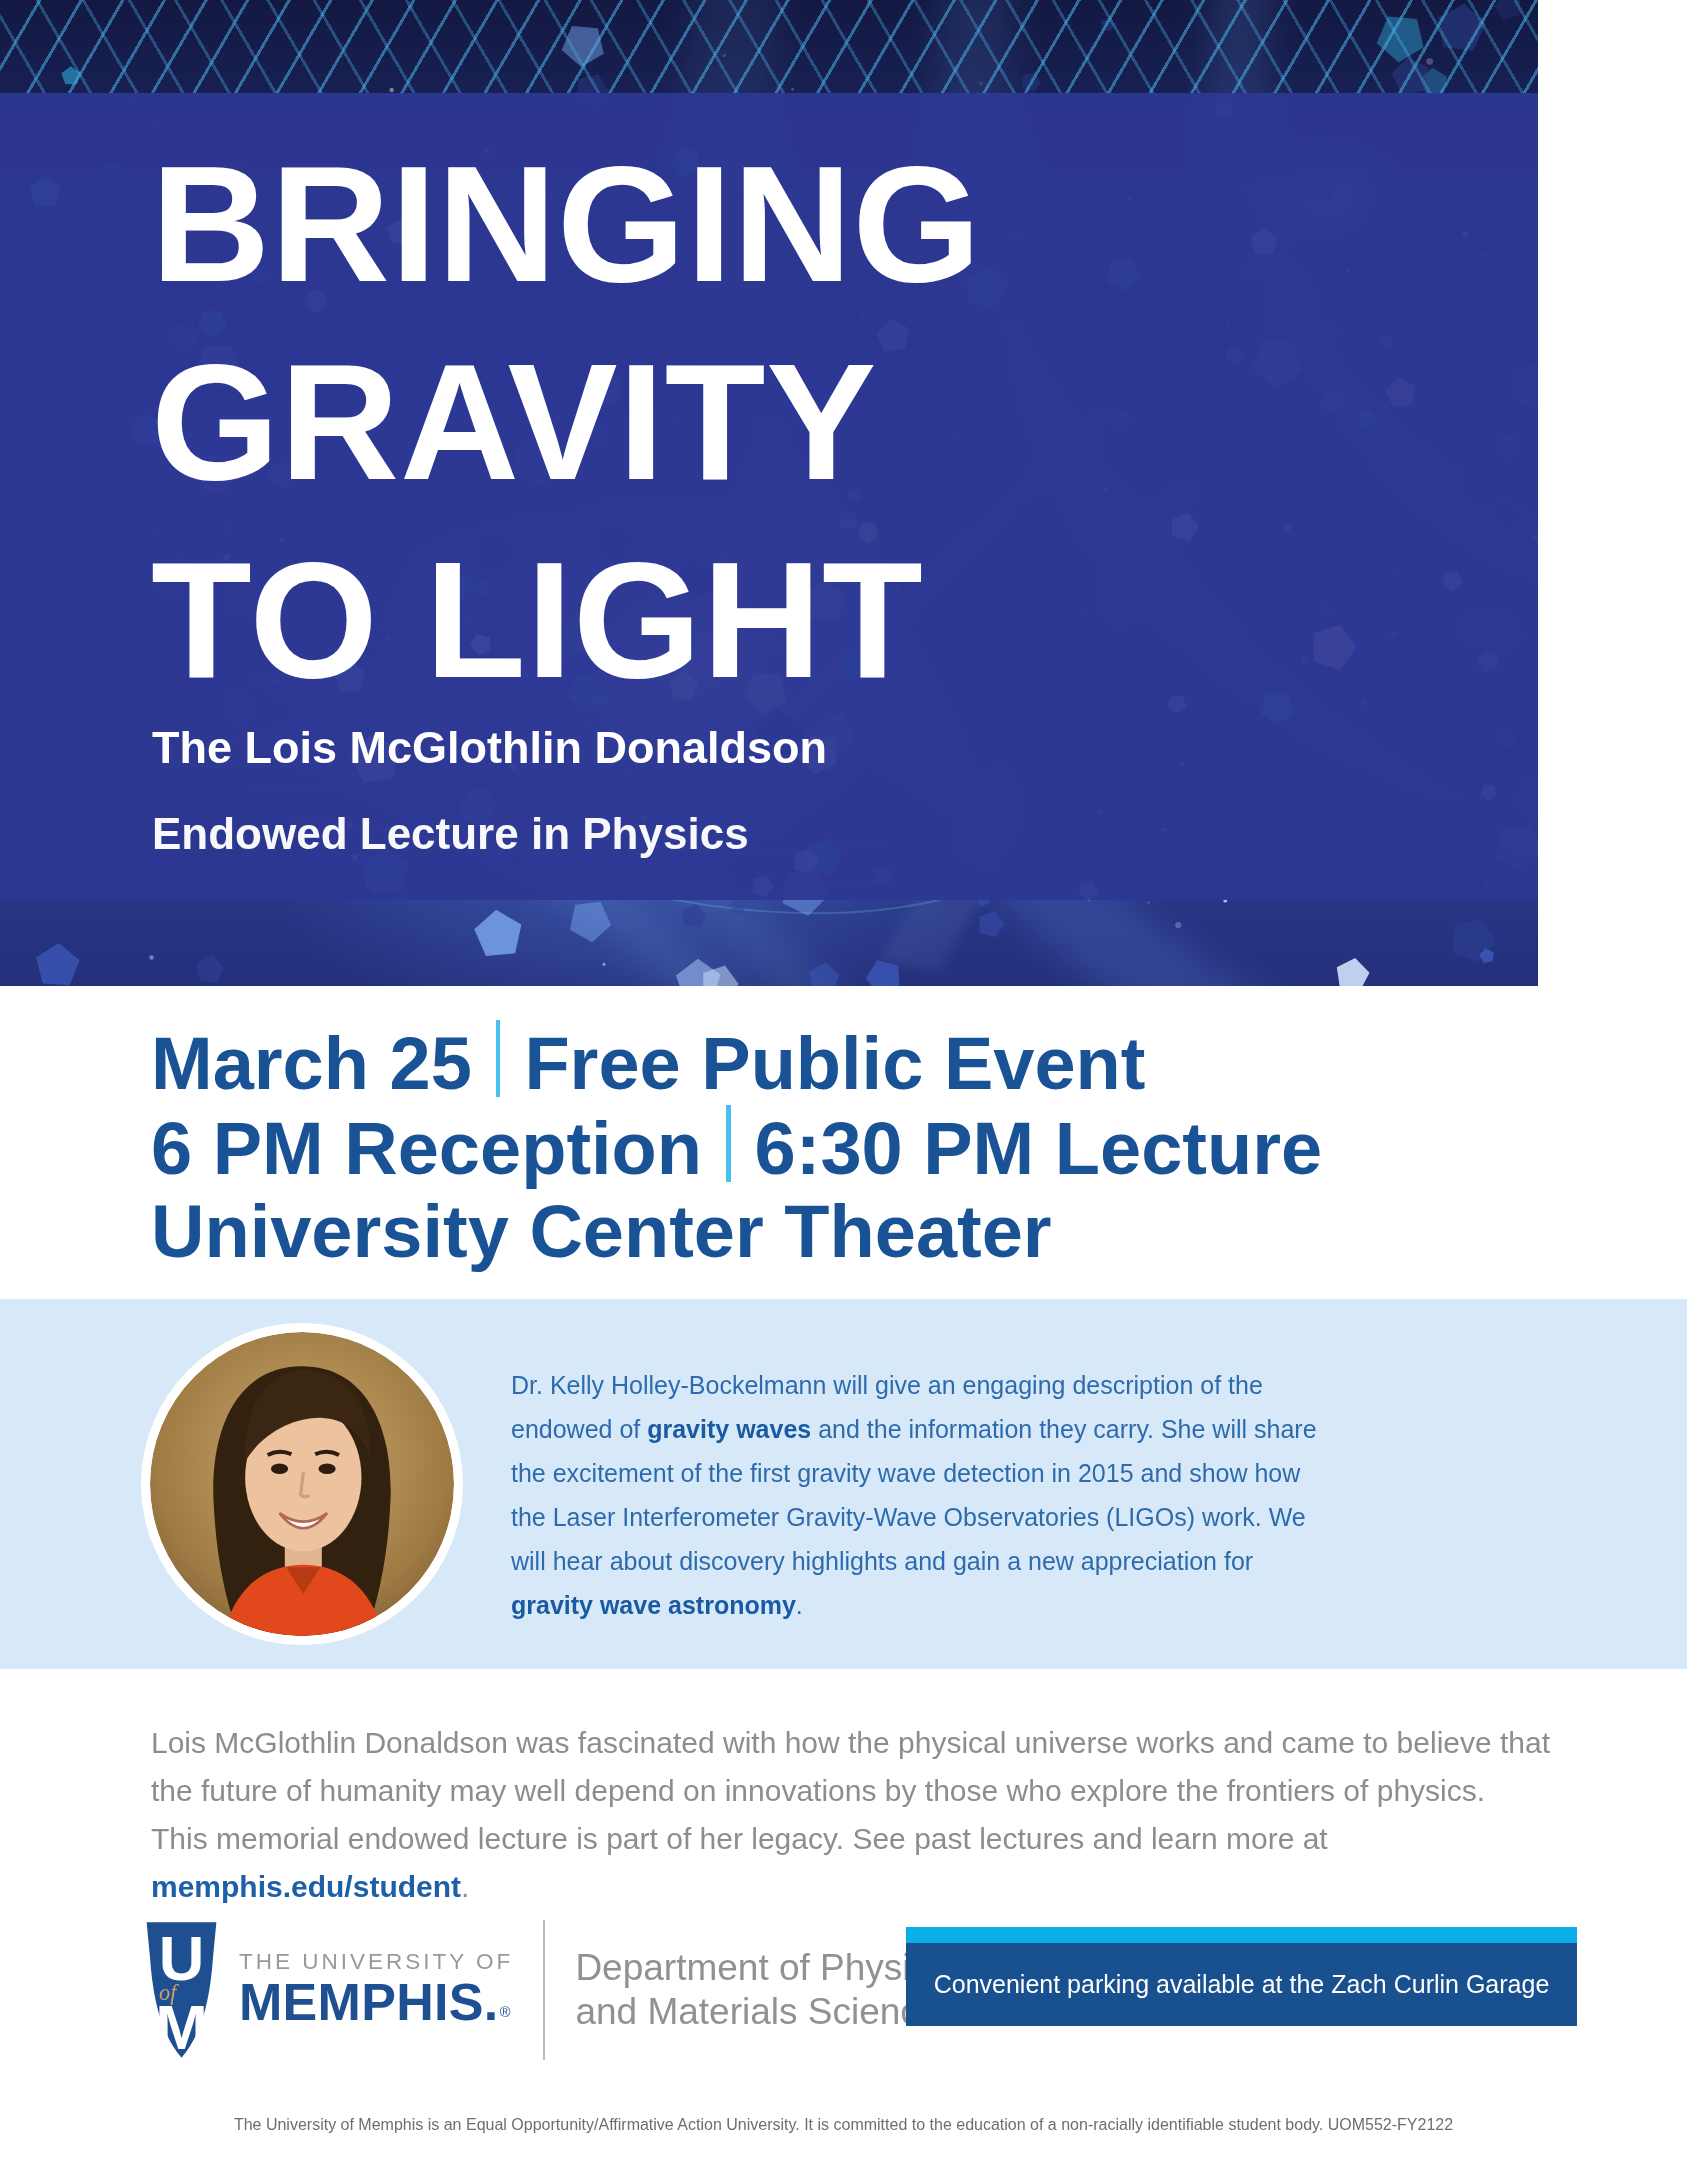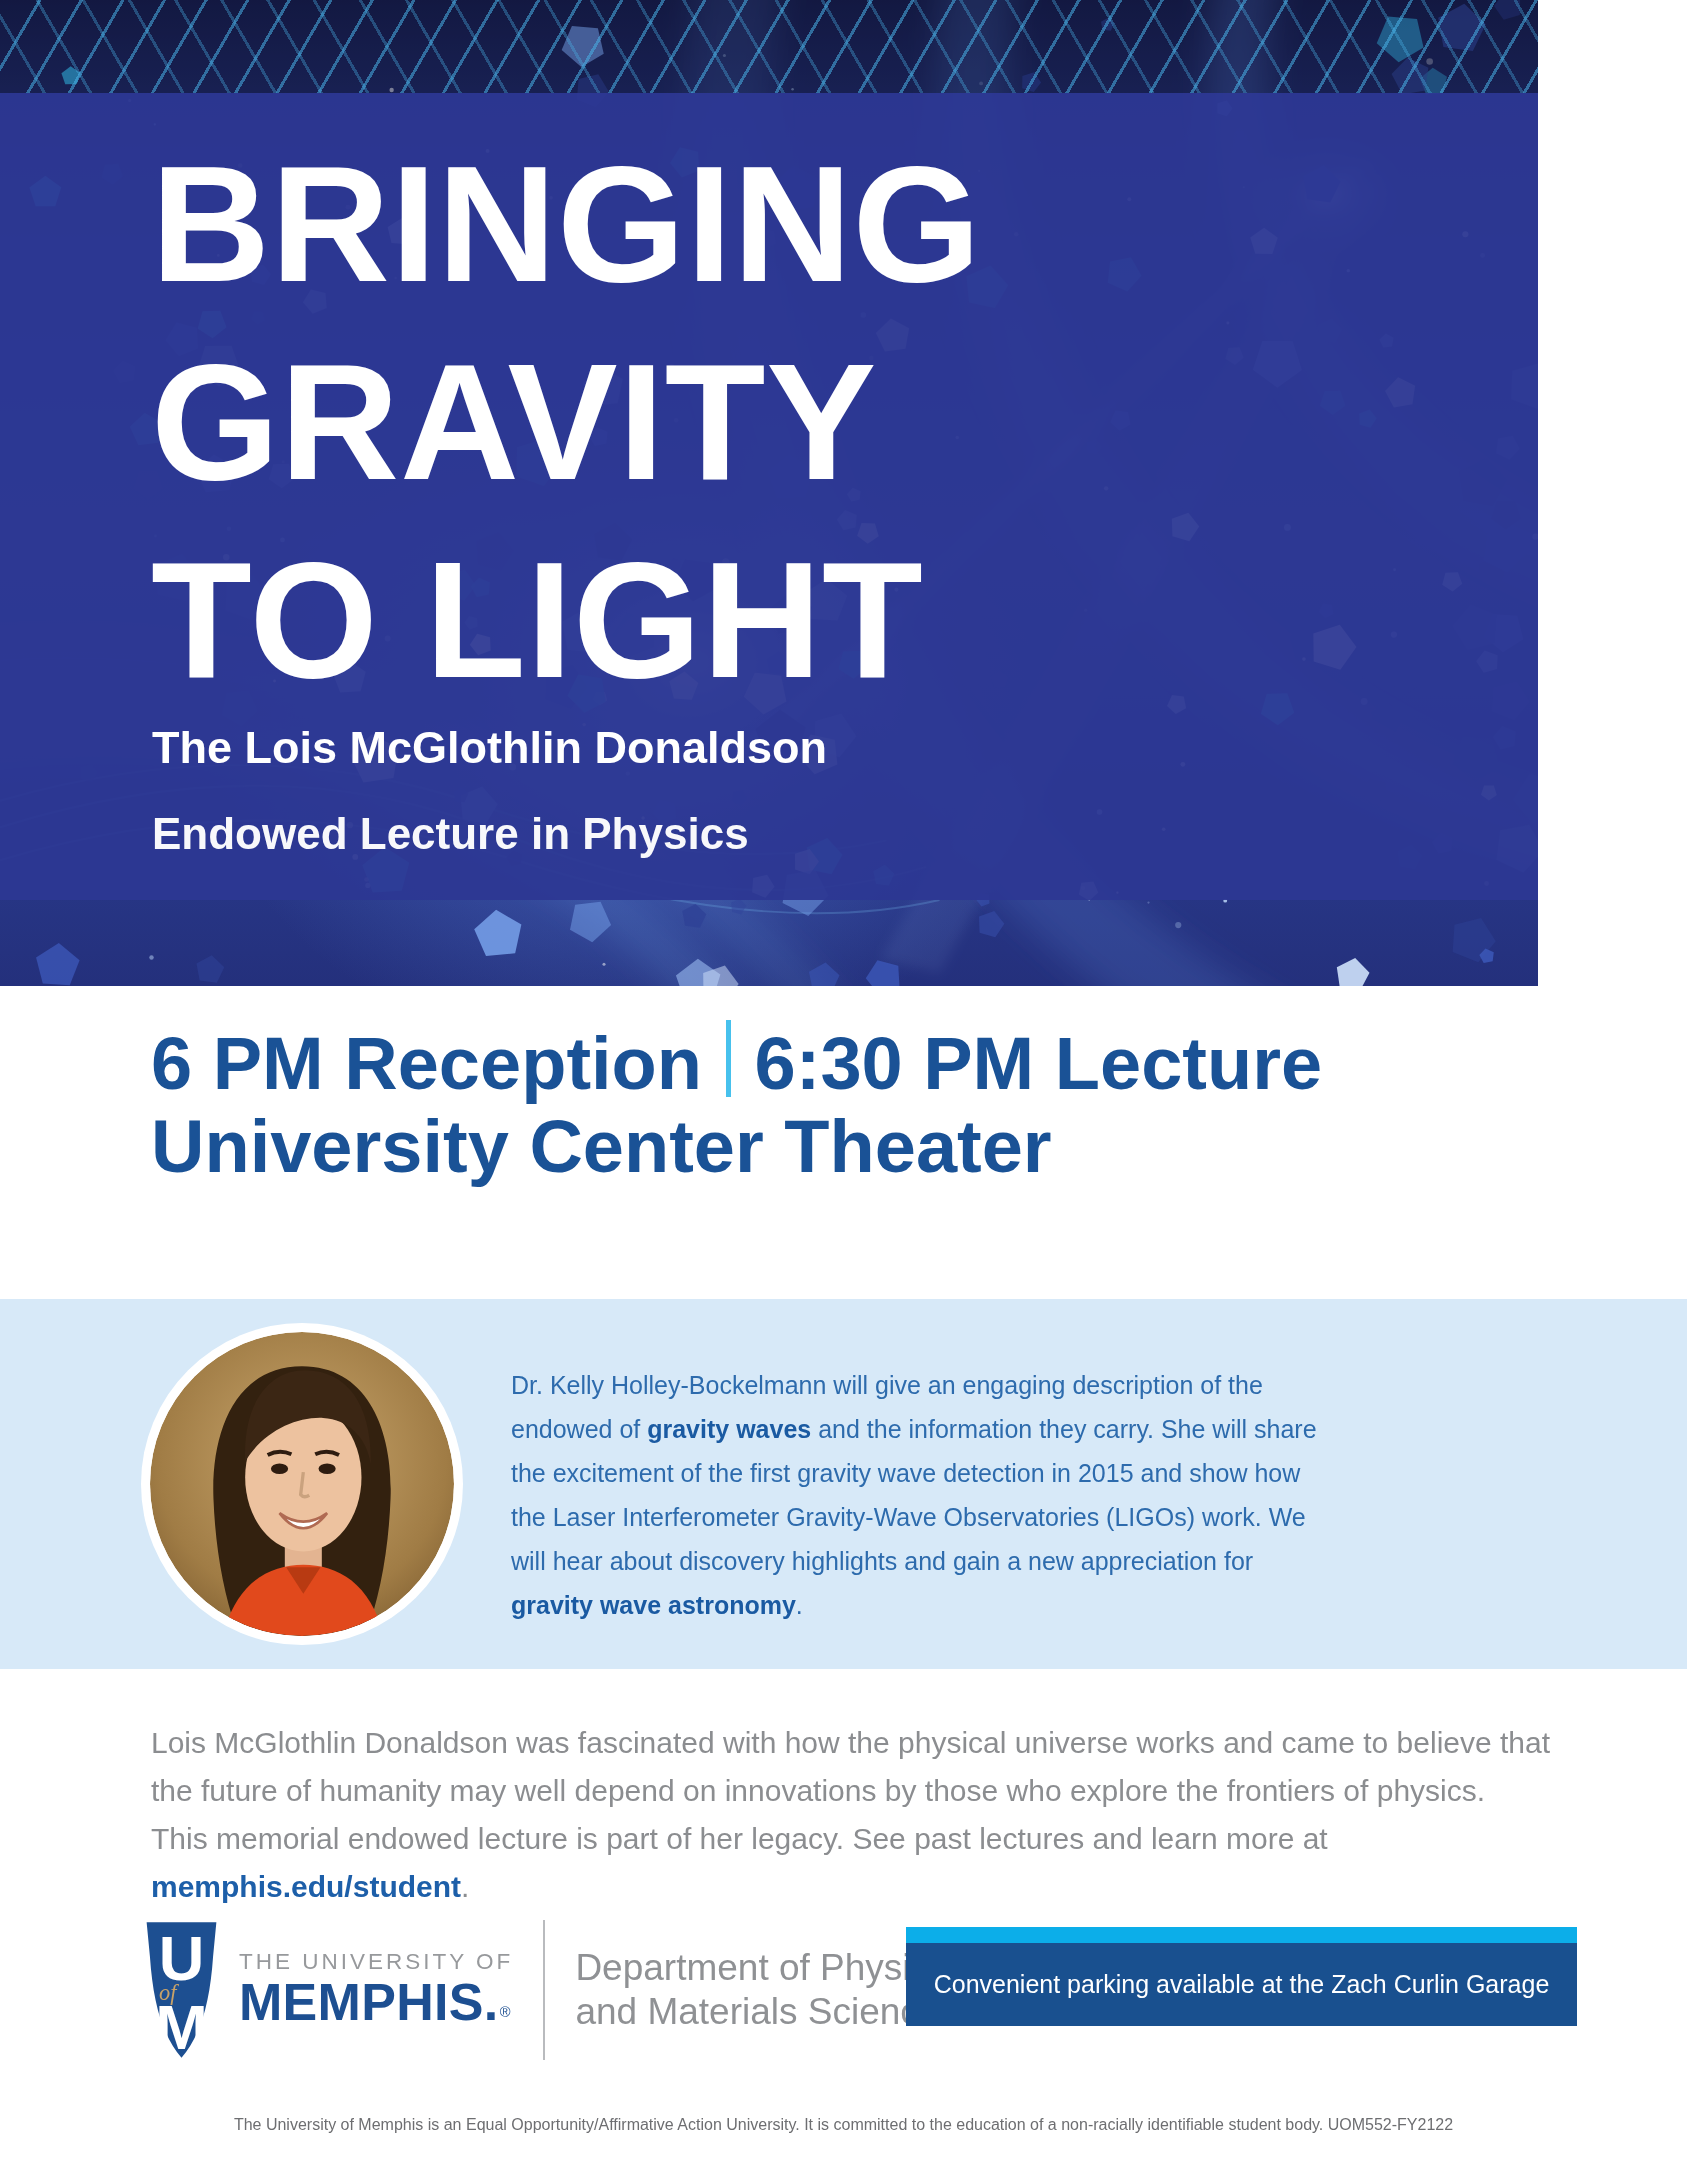--- a/index.html
+++ b/index.html
@@ -345,20 +345,23 @@
         <span>GRAVITY</span><br>
         <span>TO LIGHT</span>
       </h1>
       <p class="sub sub-bold">The Lois McGlothlin Donaldson</p>
       <p class="sub sub-light">Endowed Lecture in Physics</p>
     </div>
   </header>
 
   <section class="event">
     <div>
+      <span>March 25</span><span class="sep"></span><span>Free Public Event</span>
+    </div>
+    <div>
       <span>6 PM Reception</span><span class="sep"></span><span>6:30 PM Lecture</span>
     </div>
     <div>University Center Theater</div>
   </section>
 
   <section class="band">
     <div class="photo">
       <svg viewBox="0 0 460 460" xmlns="http://www.w3.org/2000/svg">
         <defs>
           <radialGradient id="pbg" cx="50%" cy="42%" r="68%">

